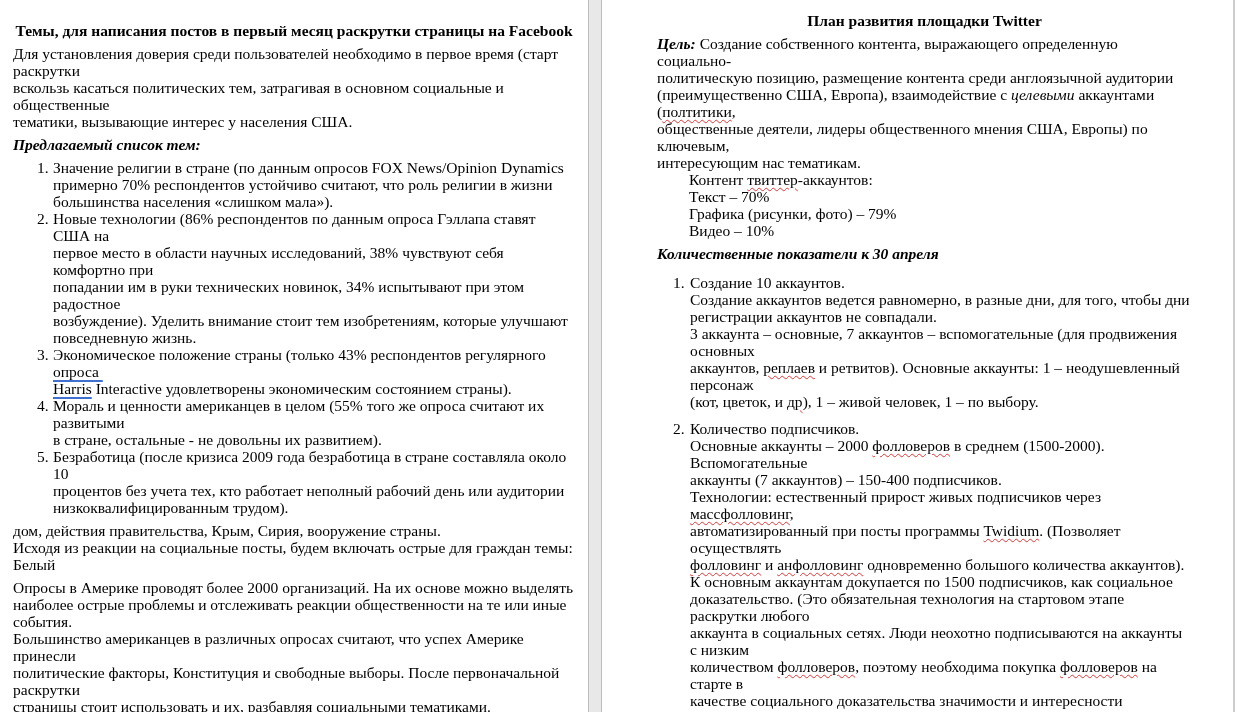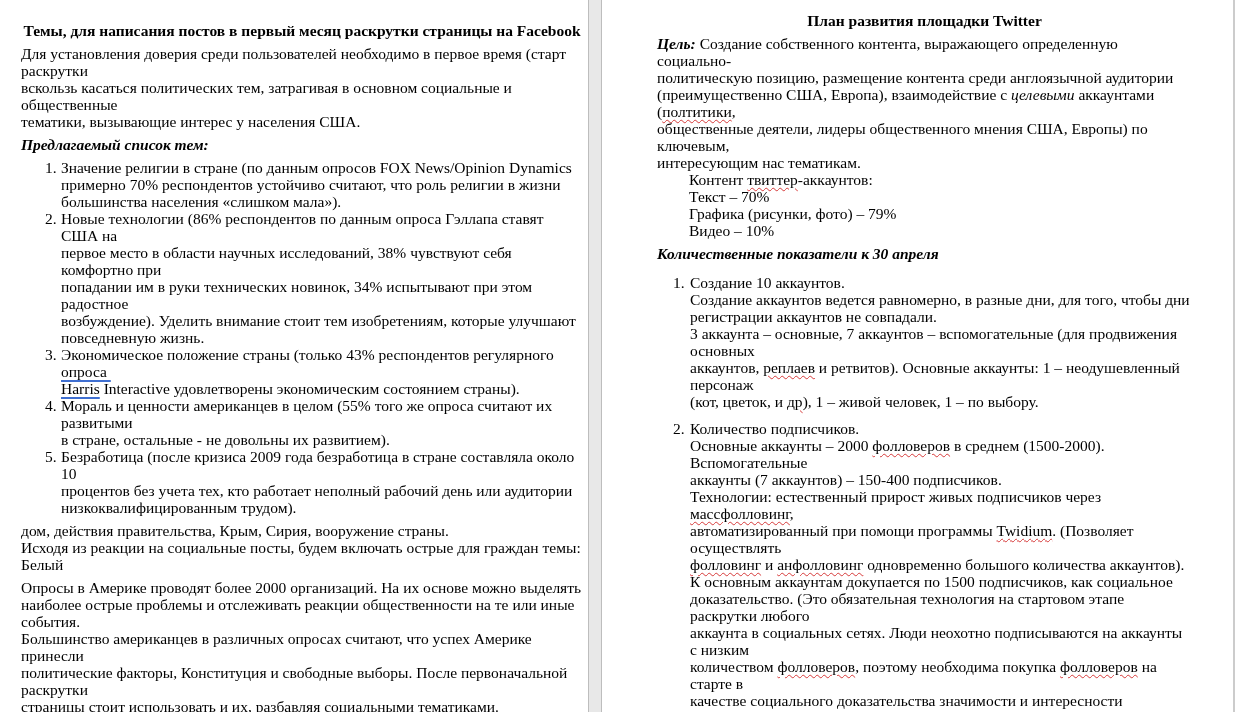--- a/index.html
+++ b/index.html
@@ -2,21 +2,21 @@
 <html><head>
 <meta charset="utf-8">
 <style>
   html,body{margin:0;padding:0}
   body{
     width:1238px;height:712px;overflow:hidden;background:#ffffff;
     font-family:"Liberation Serif",serif;font-size:15.5px;line-height:17px;color:#000;
     position:relative;
   }
   .page{position:absolute;top:0;height:712px;background:#fff;box-sizing:border-box}
-  #left-page{left:8px;width:698px;padding:22px 0 0 13px}
+  #left-page{left:0;width:698px;padding:22px 0 0 13px}
   #right-page{left:602px;width:636px;padding:12px 0 0 55px}
   #left-page .content{width:562px}
   #right-page .content{width:535px}
   .gutter{
     position:absolute;left:588px;top:0;width:14px;height:712px;background:#e8e8e8;
     border-left:1px solid #bdbdbd;border-right:1px solid #bdbdbd;box-sizing:border-box
   }
   .edge-line{position:absolute;left:1233px;top:0;width:2px;height:712px;background:#cccccc}
 
   .block{margin-bottom:6px}
@@ -130,21 +130,21 @@
           <div class="line"><span>регистрации аккаунтов не совпадали.</span></div>
           <div class="line"><span>3 аккаунта – основные, 7 аккаунтов – вспомогательные (для продвижения основных</span></div>
           <div class="line"><span>аккаунтов, </span><span class="sq">реплаев</span><span> и ретвитов). Основные аккаунты: 1 – неодушевленный персонаж</span></div>
           <div class="line"><span>(кот, цветок, и </span><span class="sq">др</span><span>), 1 – живой человек, 1 – по выбору.</span></div>
         </div>
         <div class="list-item">
           <div class="line"><span class="num">2.</span><span>Количество подписчиков.</span></div>
           <div class="line"><span>Основные аккаунты – 2000 </span><span class="sq">фолловеров</span><span> в среднем (1500-2000). Вспомогательные</span></div>
           <div class="line"><span>аккаунты (7 аккаунтов) – 150-400 подписчиков.</span></div>
           <div class="line"><span>Технологии: естественный прирост живых подписчиков через </span><span class="sq">массфолловинг</span><span>,</span></div>
-          <div class="line"><span>автоматизированный при помощи программы </span><span class="sq">Twidium</span><span>. (Позволяет осуществлять</span></div>
+          <div class="line"><span>автоматизированный при посты программы </span><span class="sq">Twidium</span><span>. (Позволяет осуществлять</span></div>
           <div class="line"><span class="sq">фолловинг</span><span> и </span><span class="sq">анфолловинг</span><span> одновременно большого количества аккаунтов).</span></div>
           <div class="line"><span>К основным аккаунтам докупается по 1500 подписчиков, как социальное</span></div>
           <div class="line"><span>доказательство. (Это обязательная технология на стартовом этапе раскрутки любого</span></div>
           <div class="line"><span>аккаунта в социальных сетях. Люди неохотно подписываются на аккаунты с низким</span></div>
           <div class="line"><span>количеством </span><span class="sq">фолловеров</span><span>, поэтому необходима покупка </span><span class="sq">фолловеров</span><span> на старте в</span></div>
           <div class="line"><span>качестве социального доказательства значимости и интересности аккаунта).</span></div>
         </div>
       </div>
     </div>
 </div>

